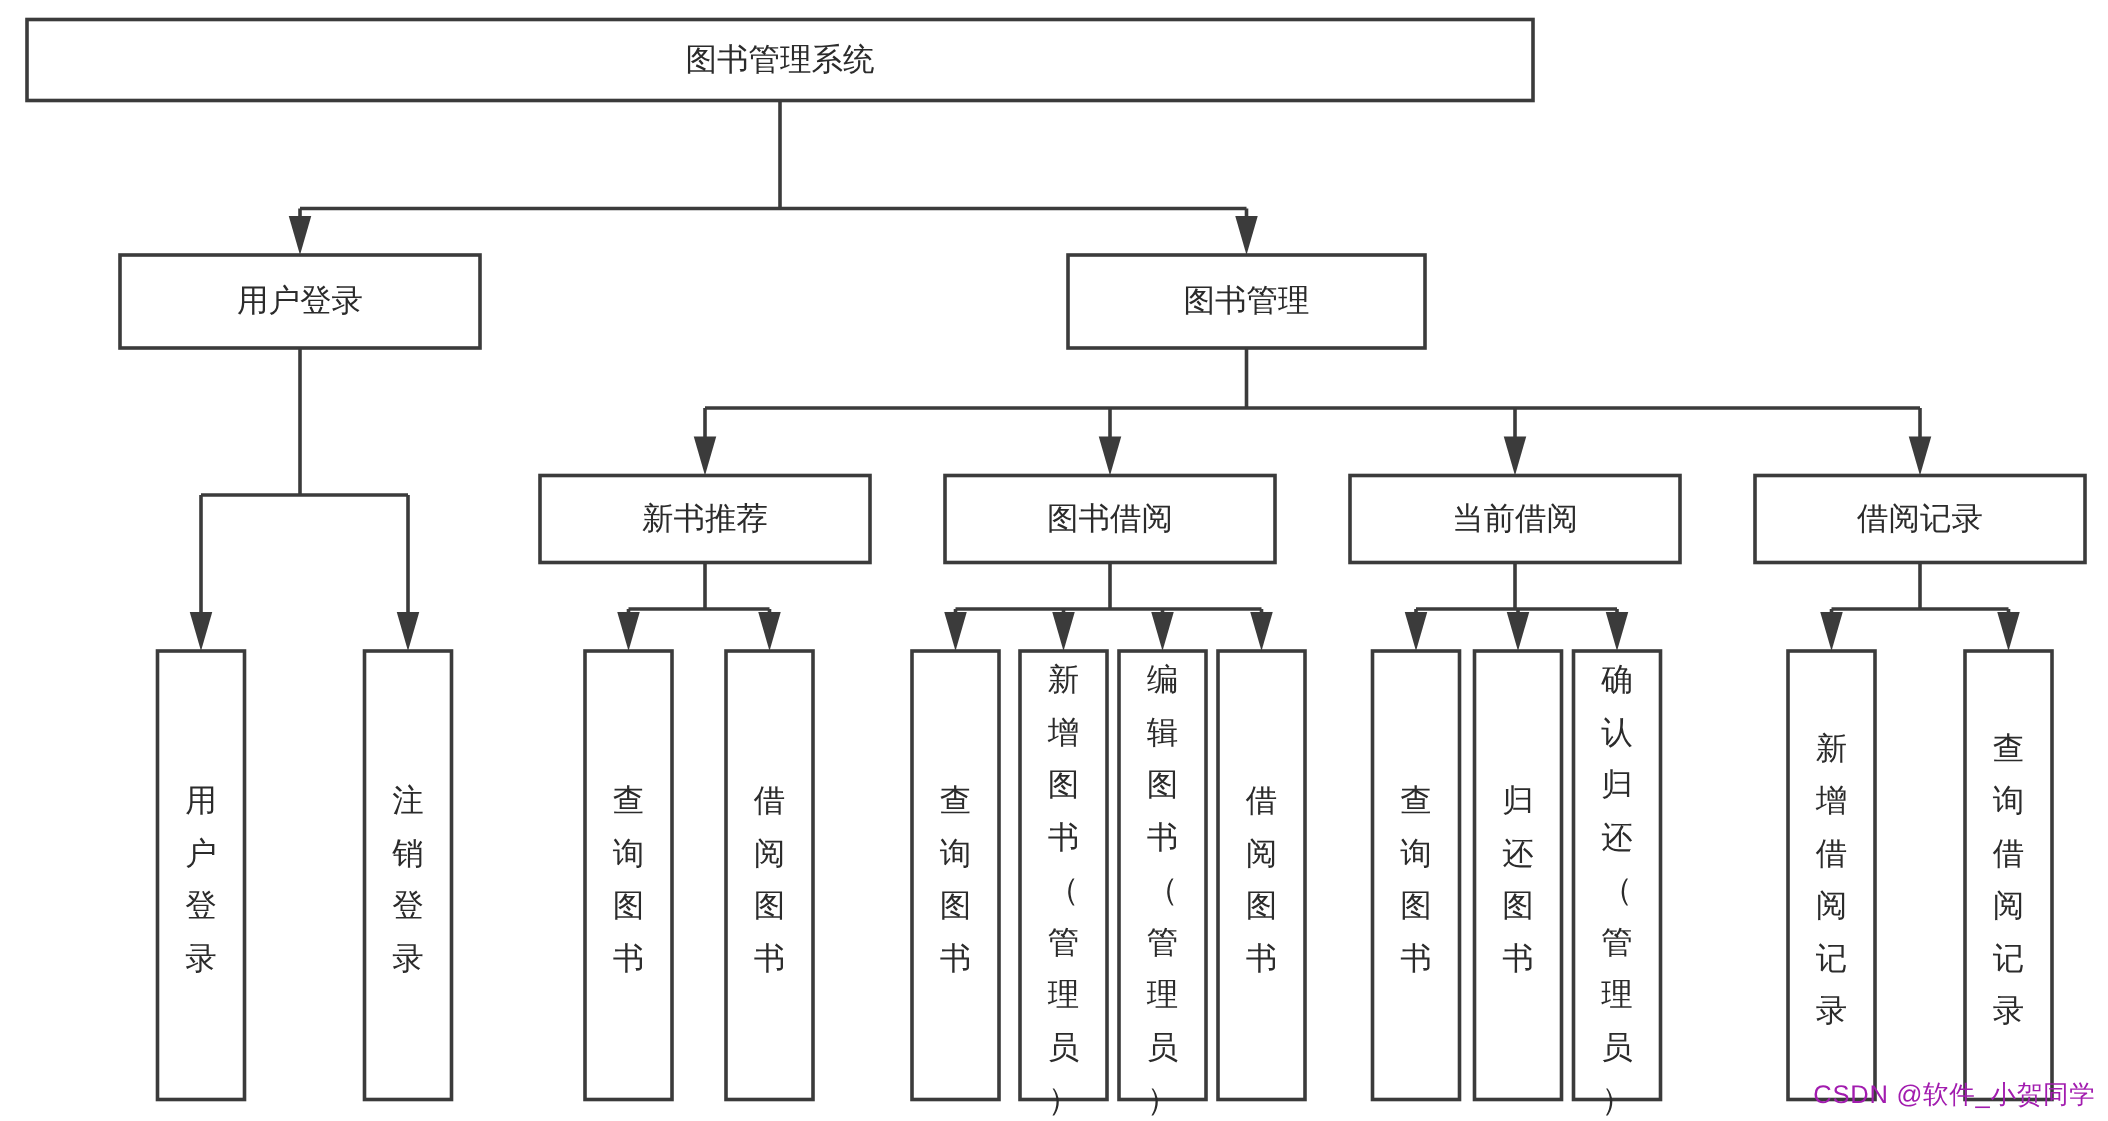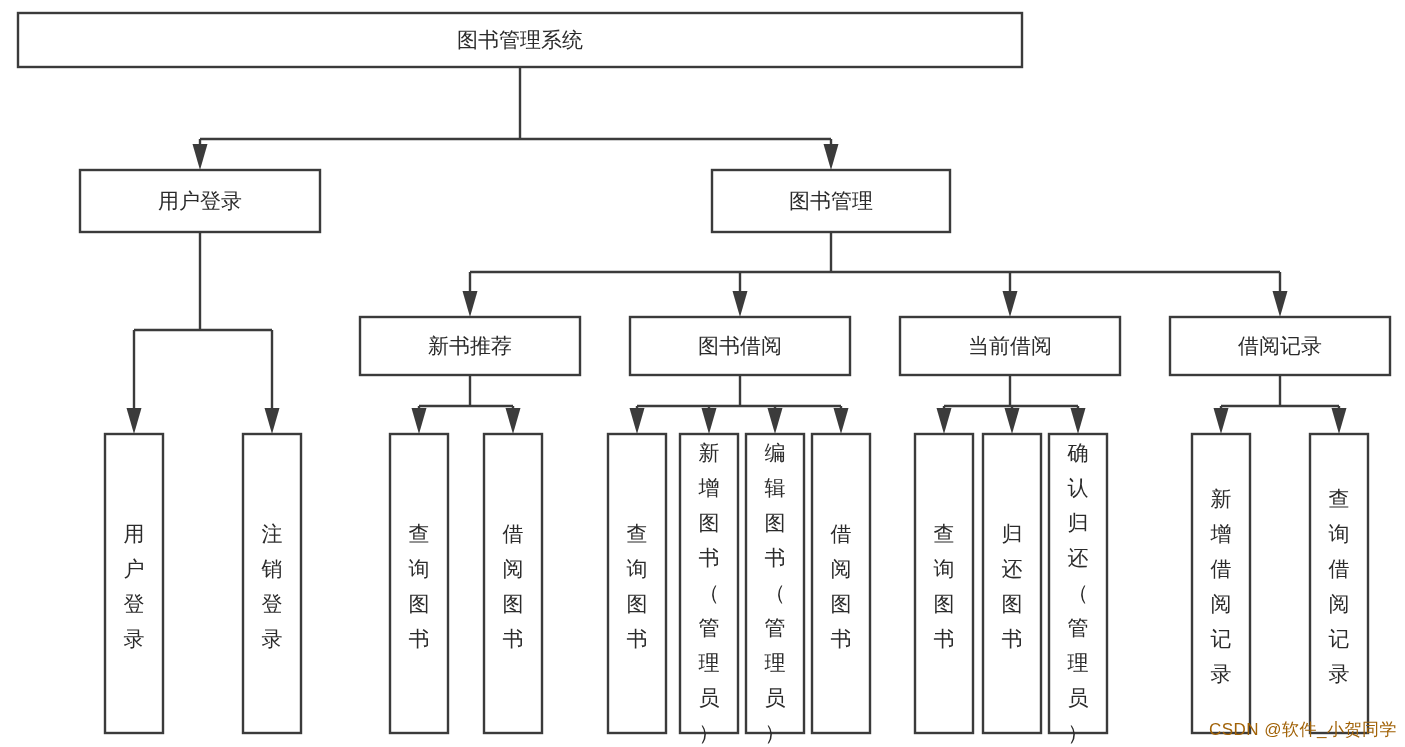--- a/index.html
+++ b/index.html
@@ -53,21 +53,21 @@
     font-family: "Liberation Sans", "DejaVu Sans", sans-serif;
     font-size: 21px;
     text-anchor: middle;
   }
   .watermark {
     position: absolute;
     right: 8px;
     bottom: 6px;
     font-family: "Liberation Sans", "DejaVu Sans", sans-serif;
     font-size: 17px;
-    color: #a16207;
+    color: #a21caf;
     letter-spacing: 0.5px;
     white-space: nowrap;
     user-select: none;
   }
 </style>
 </head>
 <body>
 
 <div id="diagram-root">
   <svg class="diagram-canvas" viewBox="0 0 1405 747">

